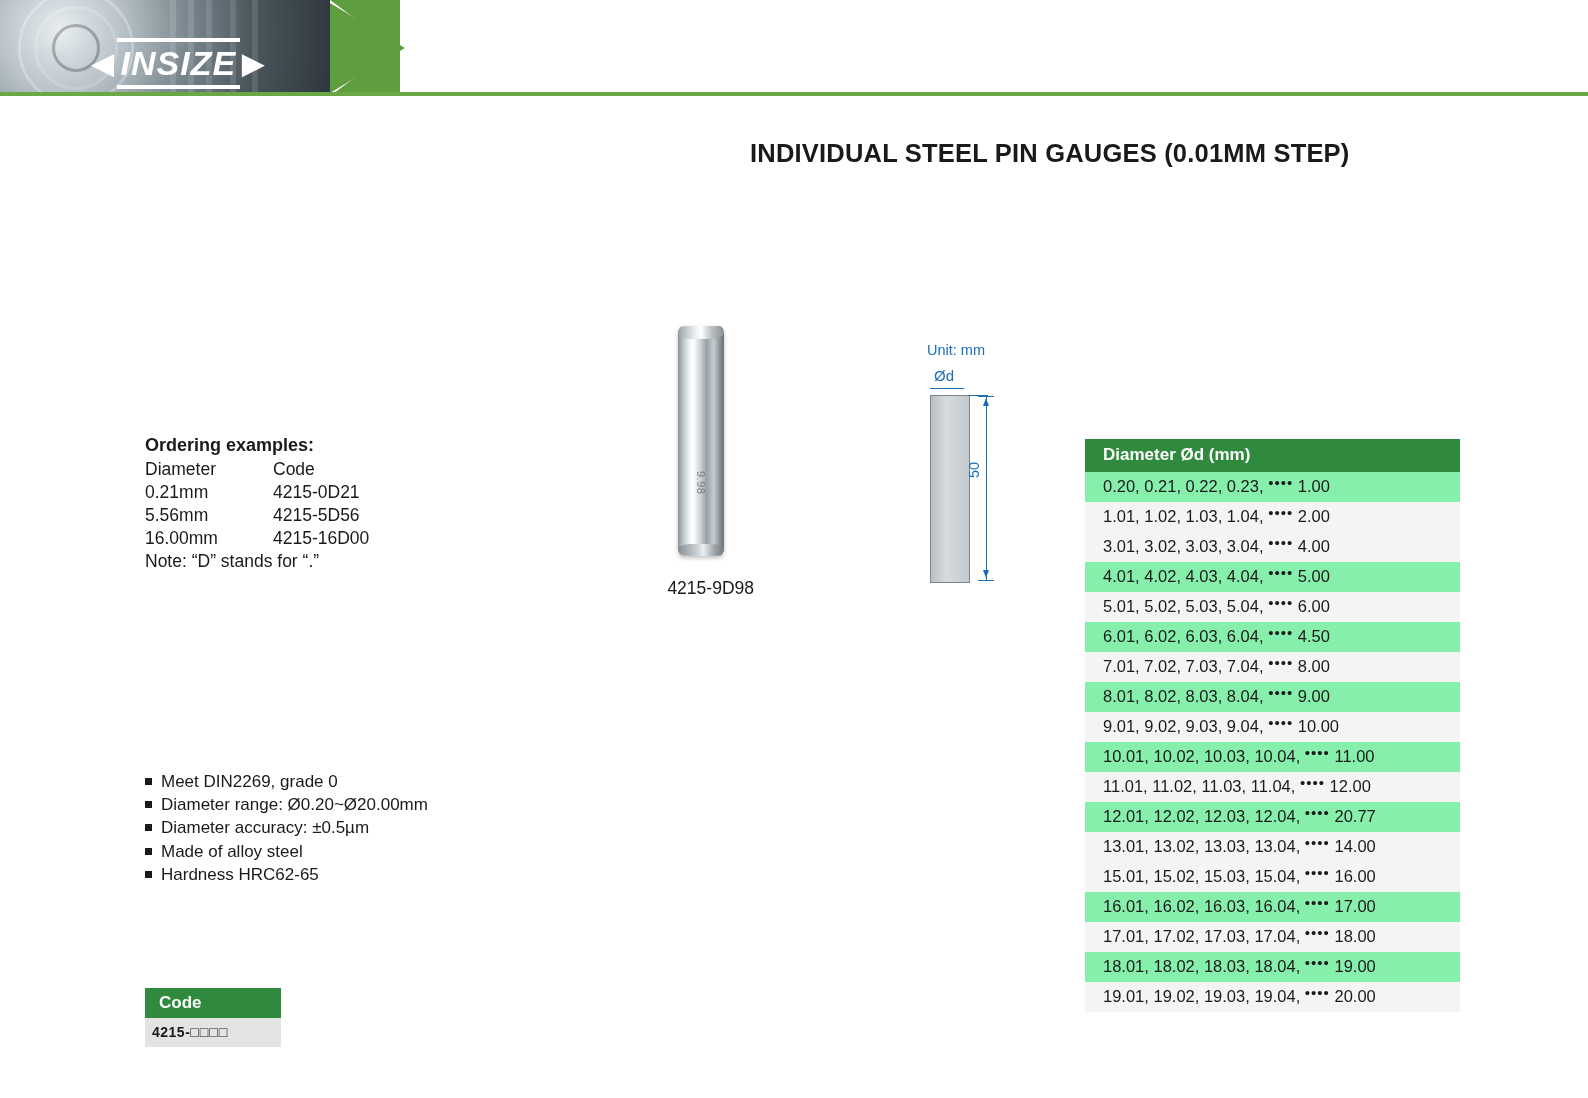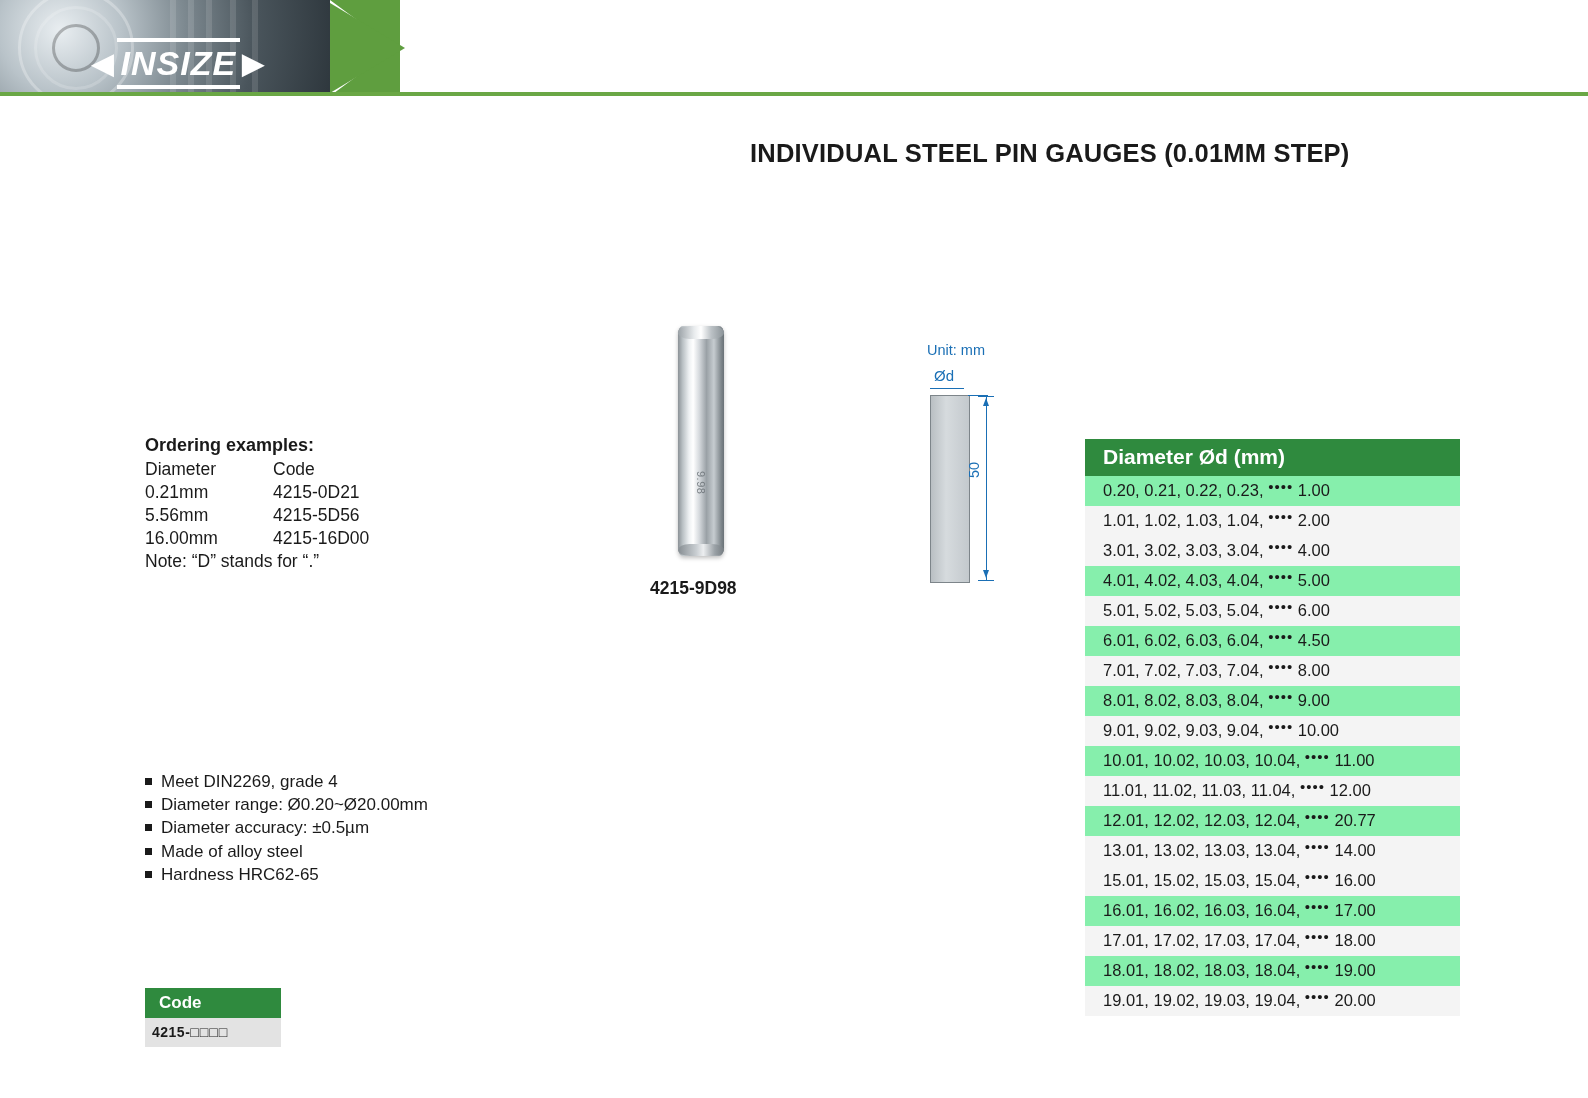--- a/index.html
+++ b/index.html
@@ -231,23 +231,23 @@
     transform: rotate(90deg);
     transform-origin: center;
     letter-spacing: 0.5px;
     opacity: 0.85;
   }
   #pin-caption {
     position: absolute;
     left: 650px;
     top: 578px;
     width: 104px;
-    text-align: left;
+    text-align: right;
     font-size: 17.5px;
-    font-weight: bold;
+    font-weight: normal;
     color: #1a1a1a;
     white-space: nowrap;
   }
 
   
   #unit-label {
     position: absolute;
     left: 927px;
     top: 342px;
     font-size: 14.5px;
@@ -330,21 +330,21 @@
     border-collapse: collapse;
     font-size: 16.5px;
     color: #1a1a1a;
   }
   #diam-table th {
     background: #2f8a3e;
     color: #ffffff;
     font-weight: bold;
     text-align: left;
     padding: 6px 0 7px 18px;
-    font-size: 21px;
+    font-size: 17px;
   }
   #diam-table td {
     padding: 5px 0 6px 18px;
     text-align: left;
     white-space: nowrap;
   }
   #diam-table tr.odd td { background: #86efac; }
   #diam-table tr.even td { background: #f4f4f4; }
   .dots {
     letter-spacing: 1px;
@@ -399,21 +399,21 @@
   <div class="ord-row">
     <span class="ord-col1">16.00mm</span>
     <span>4215-16D00</span>
   </div>
   <div class="ord-note">Note: “D” stands for “.”</div>
 </div>
 
 <div id="features">
   <div class="feat">
     <span class="bullet"></span>
-    <span>Meet DIN2269, grade 4</span>
+    <span>Meet DIN2269, grade 0</span>
   </div>
   <div class="feat">
     <span class="bullet"></span>
     <span>Diameter range: Ø0.20~Ø20.00mm</span>
   </div>
   <div class="feat">
     <span class="bullet"></span>
     <span>Diameter accuracy: ±0.5µm</span>
   </div>
   <div class="feat">

